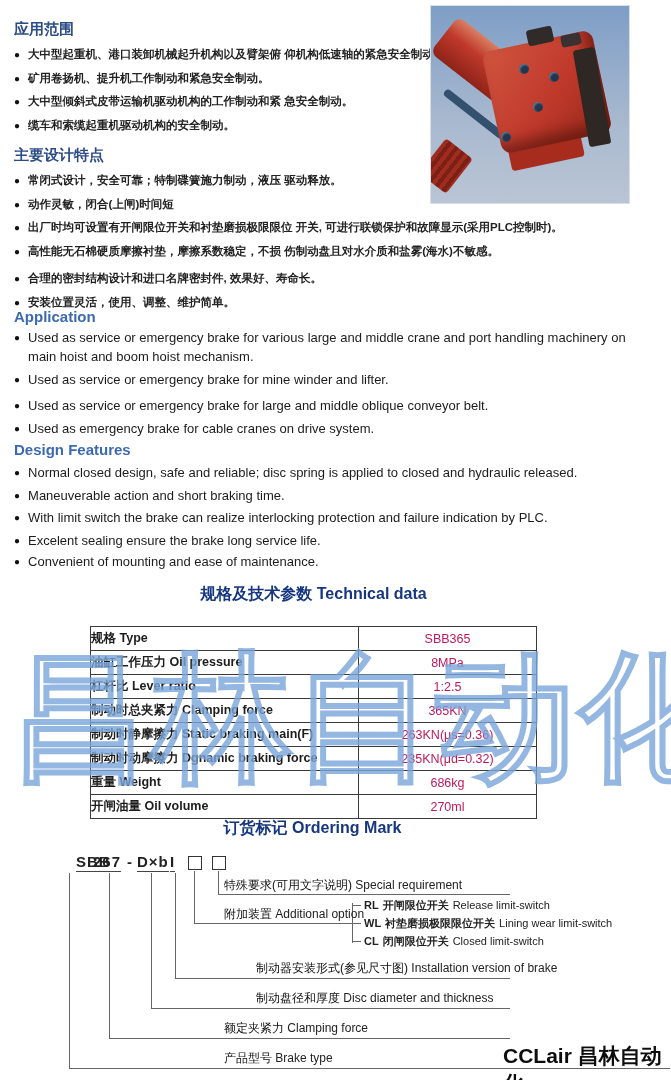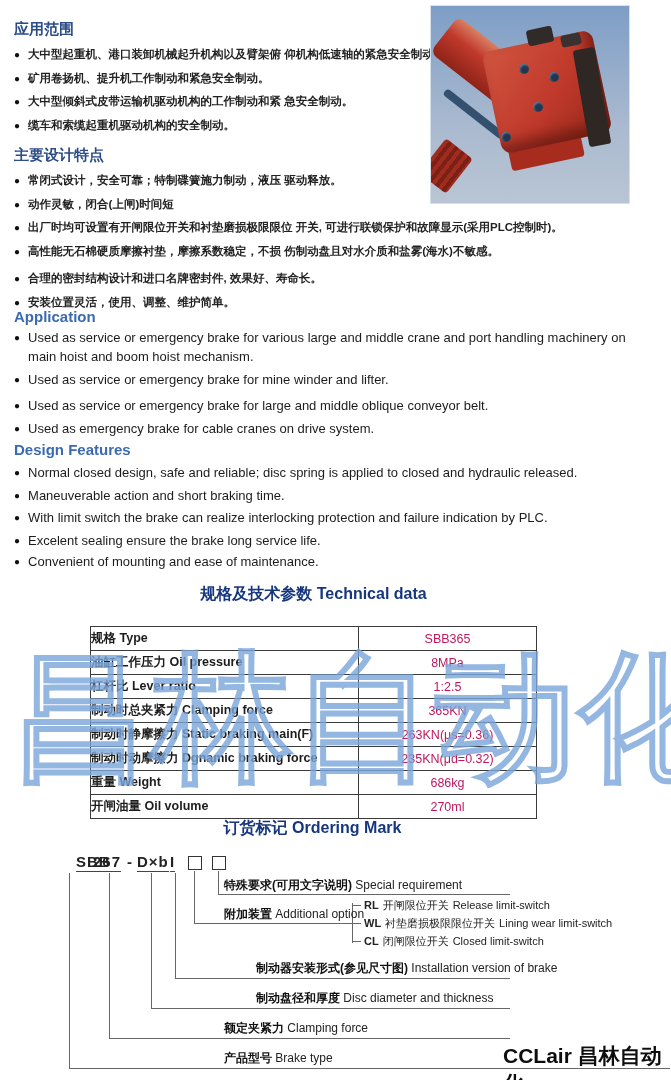--- a/index.html
+++ b/index.html
@@ -40,25 +40,25 @@
   td.val{text-align:center;padding-right:8px;color:#be185d;}
   
   .ord-title{position:absolute;left:0;top:818px;width:625px;text-align:center;
              font-size:16px;font-weight:700;color:#16377f;z-index:1;}
   .code{position:absolute;top:853px;font-size:15px;font-weight:700;color:#222;letter-spacing:1px;z-index:1;}
   .u{border-bottom:1.5px solid #444;padding-bottom:1px;}
   .obox{position:absolute;width:12px;height:12px;border:1.5px solid #333;top:856px;z-index:1;background:#fff;}
   .vl{position:absolute;width:1px;background:#666;z-index:1;}
   .hl{position:absolute;height:1px;background:#666;z-index:1;}
   .lbl{position:absolute;font-size:12px;color:#111;white-space:nowrap;z-index:1;}
-  .lbl .cn{font-weight:700;}
+  .lbl .cn{font-weight:400;}
   .lbl .en{font-weight:400;color:#222;}
   .opt{position:absolute;left:364px;font-size:11px;white-space:nowrap;z-index:1;color:#222;}
   .opt .code-t{font-weight:600;margin-right:4px;}
-  .opt .cn{font-weight:400;margin-right:4px;}
+  .opt .cn{font-weight:700;margin-right:4px;}
   
   .brand{position:absolute;left:503px;top:1042px;font-size:21px;font-weight:700;color:#0d0d0d;z-index:4;}
   .wm{position:absolute;color:transparent;-webkit-text-stroke:1.6px #7aa6da;font-weight:700;
       z-index:6;pointer-events:none;opacity:.8;white-space:nowrap;line-height:1;}
   .wm1{left:86px;top:262px;font-size:108px;letter-spacing:10px;}
   .wm2{left:10px;top:648px;font-size:140px;letter-spacing:2px;width:680px;overflow:hidden;}
 </style>
 </head>
 <body>
 

